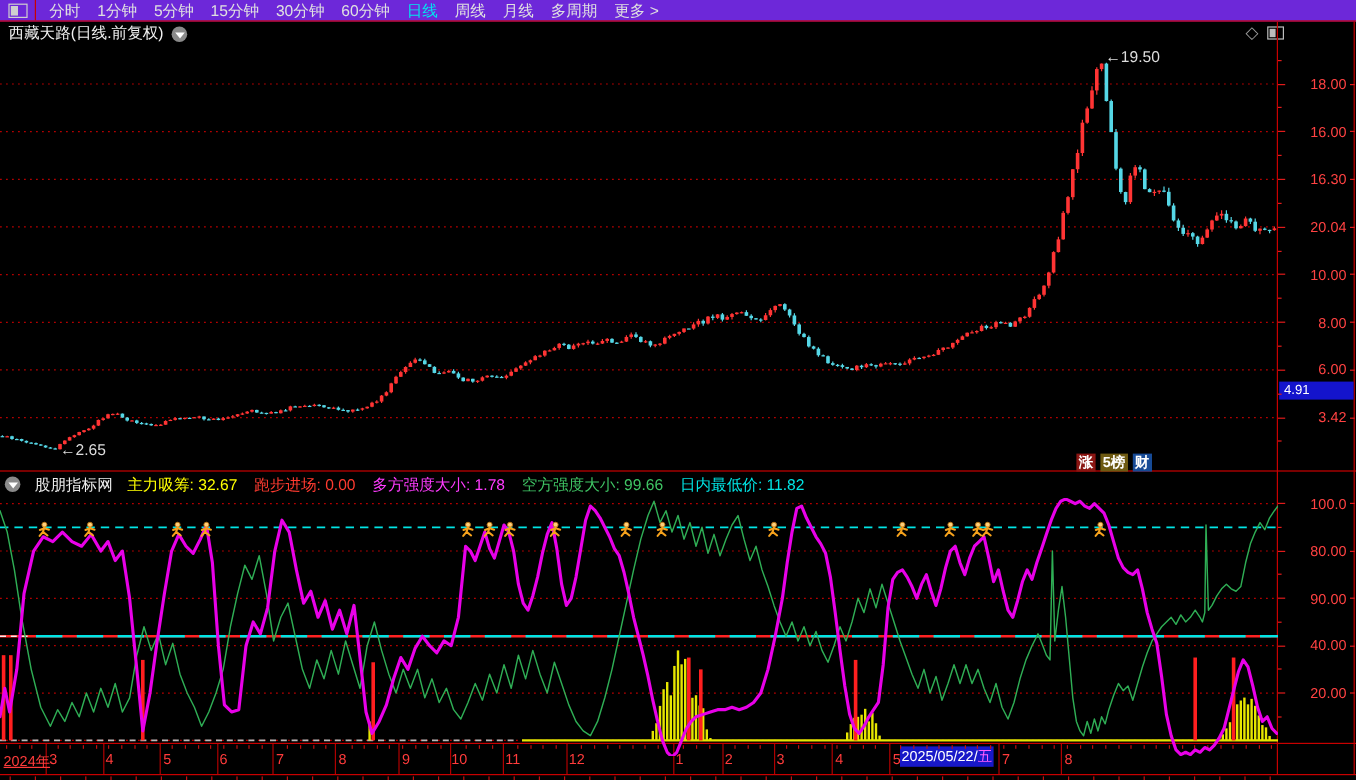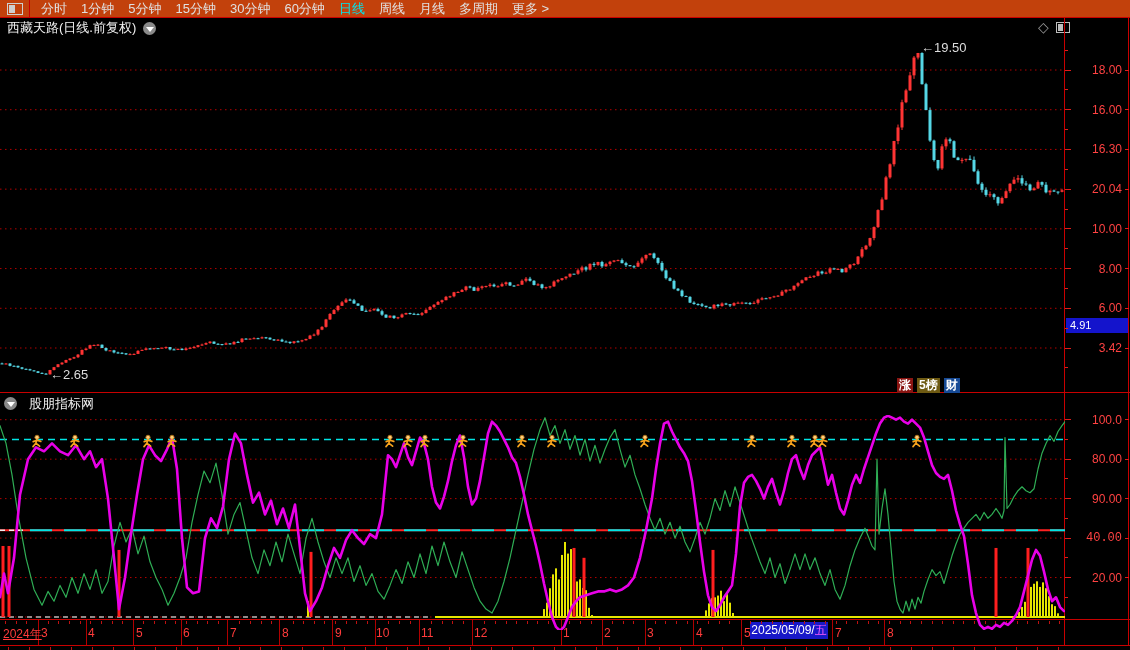--- a/index.html
+++ b/index.html
@@ -1,19 +1,19 @@
 <!DOCTYPE html>
 <html><head>
 <meta charset="utf-8">
 <style>
   html,body{margin:0;padding:0;background:#000;}
   .screen{position:relative;width:1130px;height:650px;background:#000;overflow:hidden;
           font-family:"Liberation Sans","DejaVu Sans",sans-serif;-webkit-font-smoothing:none;}
   
-  .topbar{position:absolute;left:0;top:0;width:1130px;height:17px;background:#c2410c;border-bottom:1px solid #c80000;}
+  .topbar{position:absolute;left:0;top:0;width:1130px;height:17px;background:#6d28d9;border-bottom:1px solid #c80000;}
   .win-icon{position:absolute;left:7px;top:3px;width:14px;height:10px;border:1px solid #cfcfcf;}
   .win-icon>div{width:6px;height:8px;margin:1px;background:#cfcfcf;}
   .topbar-sep{position:absolute;left:29px;top:0;width:1px;height:17px;background:#c80000;}
   .menu{position:absolute;left:34px;top:0;height:17px;display:flex;align-items:center;}
   .menu-item{padding:0 7px;font-size:13px;line-height:17px;color:#e0e0e0;cursor:default;white-space:nowrap;}
   .menu-item.active{color:#00e5ee;}
   .topbtns{position:absolute;right:1px;top:0;height:17px;display:flex;}
   .topbtn{border-left:1px solid #c80000;padding:0 9px;font-size:13px;line-height:17px;color:#d8d8d8;white-space:nowrap;}
   .topbtn.yellow{color:#e6c84a;}
   
@@ -692,20 +692,27 @@
   <div class="hline" style="top:392px;"></div>
   <div class="hline" style="top:619px;"></div>
   <div class="vline" style="left:1064px;top:18px;height:627px;"></div>
   <div class="vline" style="left:1128px;top:18px;height:627px;"></div>
 
   <div class="ind-header">
     <span class="chev-circle">
         <i></i>
       </span>
     <span class="ind-source">股朋指标网</span>
+    <span id="ind-fields" style="display:flex;gap:14px;">
+        <span class="ind-field" style="color: rgb(255, 255, 0);">主力吸筹: 32.67</span>
+        <span class="ind-field" style="color: rgb(255, 59, 48);">跑步进场: 0.00</span>
+        <span class="ind-field" style="color: rgb(255, 59, 255);">多方强度大小: 1.78</span>
+        <span class="ind-field" style="color: rgb(63, 196, 100);">空方强度大小: 99.66</span>
+        <span class="ind-field" style="color: rgb(0, 229, 229);">日内最低价: 11.82</span>
+      </span>
   </div>
 
   <svg id="indicator-chart" width="1065" height="215">
     <g id="ind-grid">
         <line x1="0" x2="1065" y1="202" y2="202" stroke="#b40000" stroke-width="1" stroke-dasharray="1.5 3.5"></line>
         <line x1="0" x2="1065" y1="162.54" y2="162.54" stroke="#b40000" stroke-width="1" stroke-dasharray="1.5 3.5"></line>
         <line x1="0" x2="1065" y1="123.08" y2="123.08" stroke="#b40000" stroke-width="1" stroke-dasharray="1.5 3.5"></line>
         <line x1="0" x2="1065" y1="83.61999999999999" y2="83.61999999999999" stroke="#b40000" stroke-width="1" stroke-dasharray="1.5 3.5"></line>
         <line x1="0" x2="1065" y1="44.16" y2="44.16" stroke="#b40000" stroke-width="1" stroke-dasharray="1.5 3.5"></line>
         <line x1="0" x2="1065" y1="4.699999999999989" y2="4.699999999999989" stroke="#b40000" stroke-width="1" stroke-dasharray="1.5 3.5"></line>
@@ -834,41 +841,41 @@
           <circle cx="5" cy="2.3" r="2.1" fill="#ffcf7a" stroke="#b87414" stroke-width="0.8"></circle>
           <path d="M5 4.5 L3.8 8.2 M5 5.2 L1.2 6.6 M5 5.2 L8.8 6.4 M3.8 8.2 L1 11.6 M3.8 8.2 L7.6 11.2" stroke="#f6a21c" stroke-width="1.7" fill="none" stroke-linecap="round"></path>
         </g>
       </g>
   </svg>
 
   <div id="axis-ind">
       <div class="axis-label" style="top: -2.3px;">100.0</div>
       <div class="axis-label" style="top: 37.16px;">80.00</div>
       <div class="axis-label" style="top: 76.62px;">90.00</div>
-      <div class="axis-label" style="top: 116.08px; font-family: Liberation Mono, monospace;">40.00</div>
+      <div class="axis-label" style="top: 116.08px;">40.00</div>
       <div class="axis-label" style="top: 155.54px;">20.00</div>
       <div class="tick" style="left: 0px; top: 181.77px; width: 3px;"></div>
       <div class="tick" style="left: 0px; top: 162.04px; width: 6px;"></div>
       <div class="tick" style="right: 0px; top: 162.04px; width: 4px;"></div>
       <div class="tick" style="left: 0px; top: 142.31px; width: 3px;"></div>
       <div class="tick" style="left: 0px; top: 122.58px; width: 6px;"></div>
       <div class="tick" style="right: 0px; top: 122.58px; width: 4px;"></div>
       <div class="tick" style="left: 0px; top: 102.85px; width: 3px;"></div>
       <div class="tick" style="left: 0px; top: 83.12px; width: 6px;"></div>
       <div class="tick" style="right: 0px; top: 83.12px; width: 4px;"></div>
       <div class="tick" style="left: 0px; top: 63.39px; width: 3px;"></div>
       <div class="tick" style="left: 0px; top: 43.66px; width: 6px;"></div>
       <div class="tick" style="right: 0px; top: 43.66px; width: 4px;"></div>
       <div class="tick" style="left: 0px; top: 23.93px; width: 3px;"></div>
       <div class="tick" style="left: 0px; top: 4.2px; width: 6px;"></div>
       <div class="tick" style="right: 0px; top: 4.2px; width: 4px;"></div>
     </div>
 
   <div class="time-axis" id="time-axis">
-    <div class="date-box"><span>2025/05/09/</span><span class="date-week">五</span></div>
+    <div class="date-box"><span>2025/05/22/</span><span class="date-week">五</span></div>
   <div class="month-div" style="left: 38px;"></div>
       <div class="month-div" style="left: 86px;"></div>
       <div class="month-div" style="left: 133px;"></div>
       <div class="month-div" style="left: 181px;"></div>
       <div class="month-div" style="left: 227px;"></div>
       <div class="month-div" style="left: 279px;"></div>
       <div class="month-div" style="left: 332px;"></div>
       <div class="month-div" style="left: 375px;"></div>
       <div class="month-div" style="left: 419px;"></div>
       <div class="month-div" style="left: 472px;"></div>

